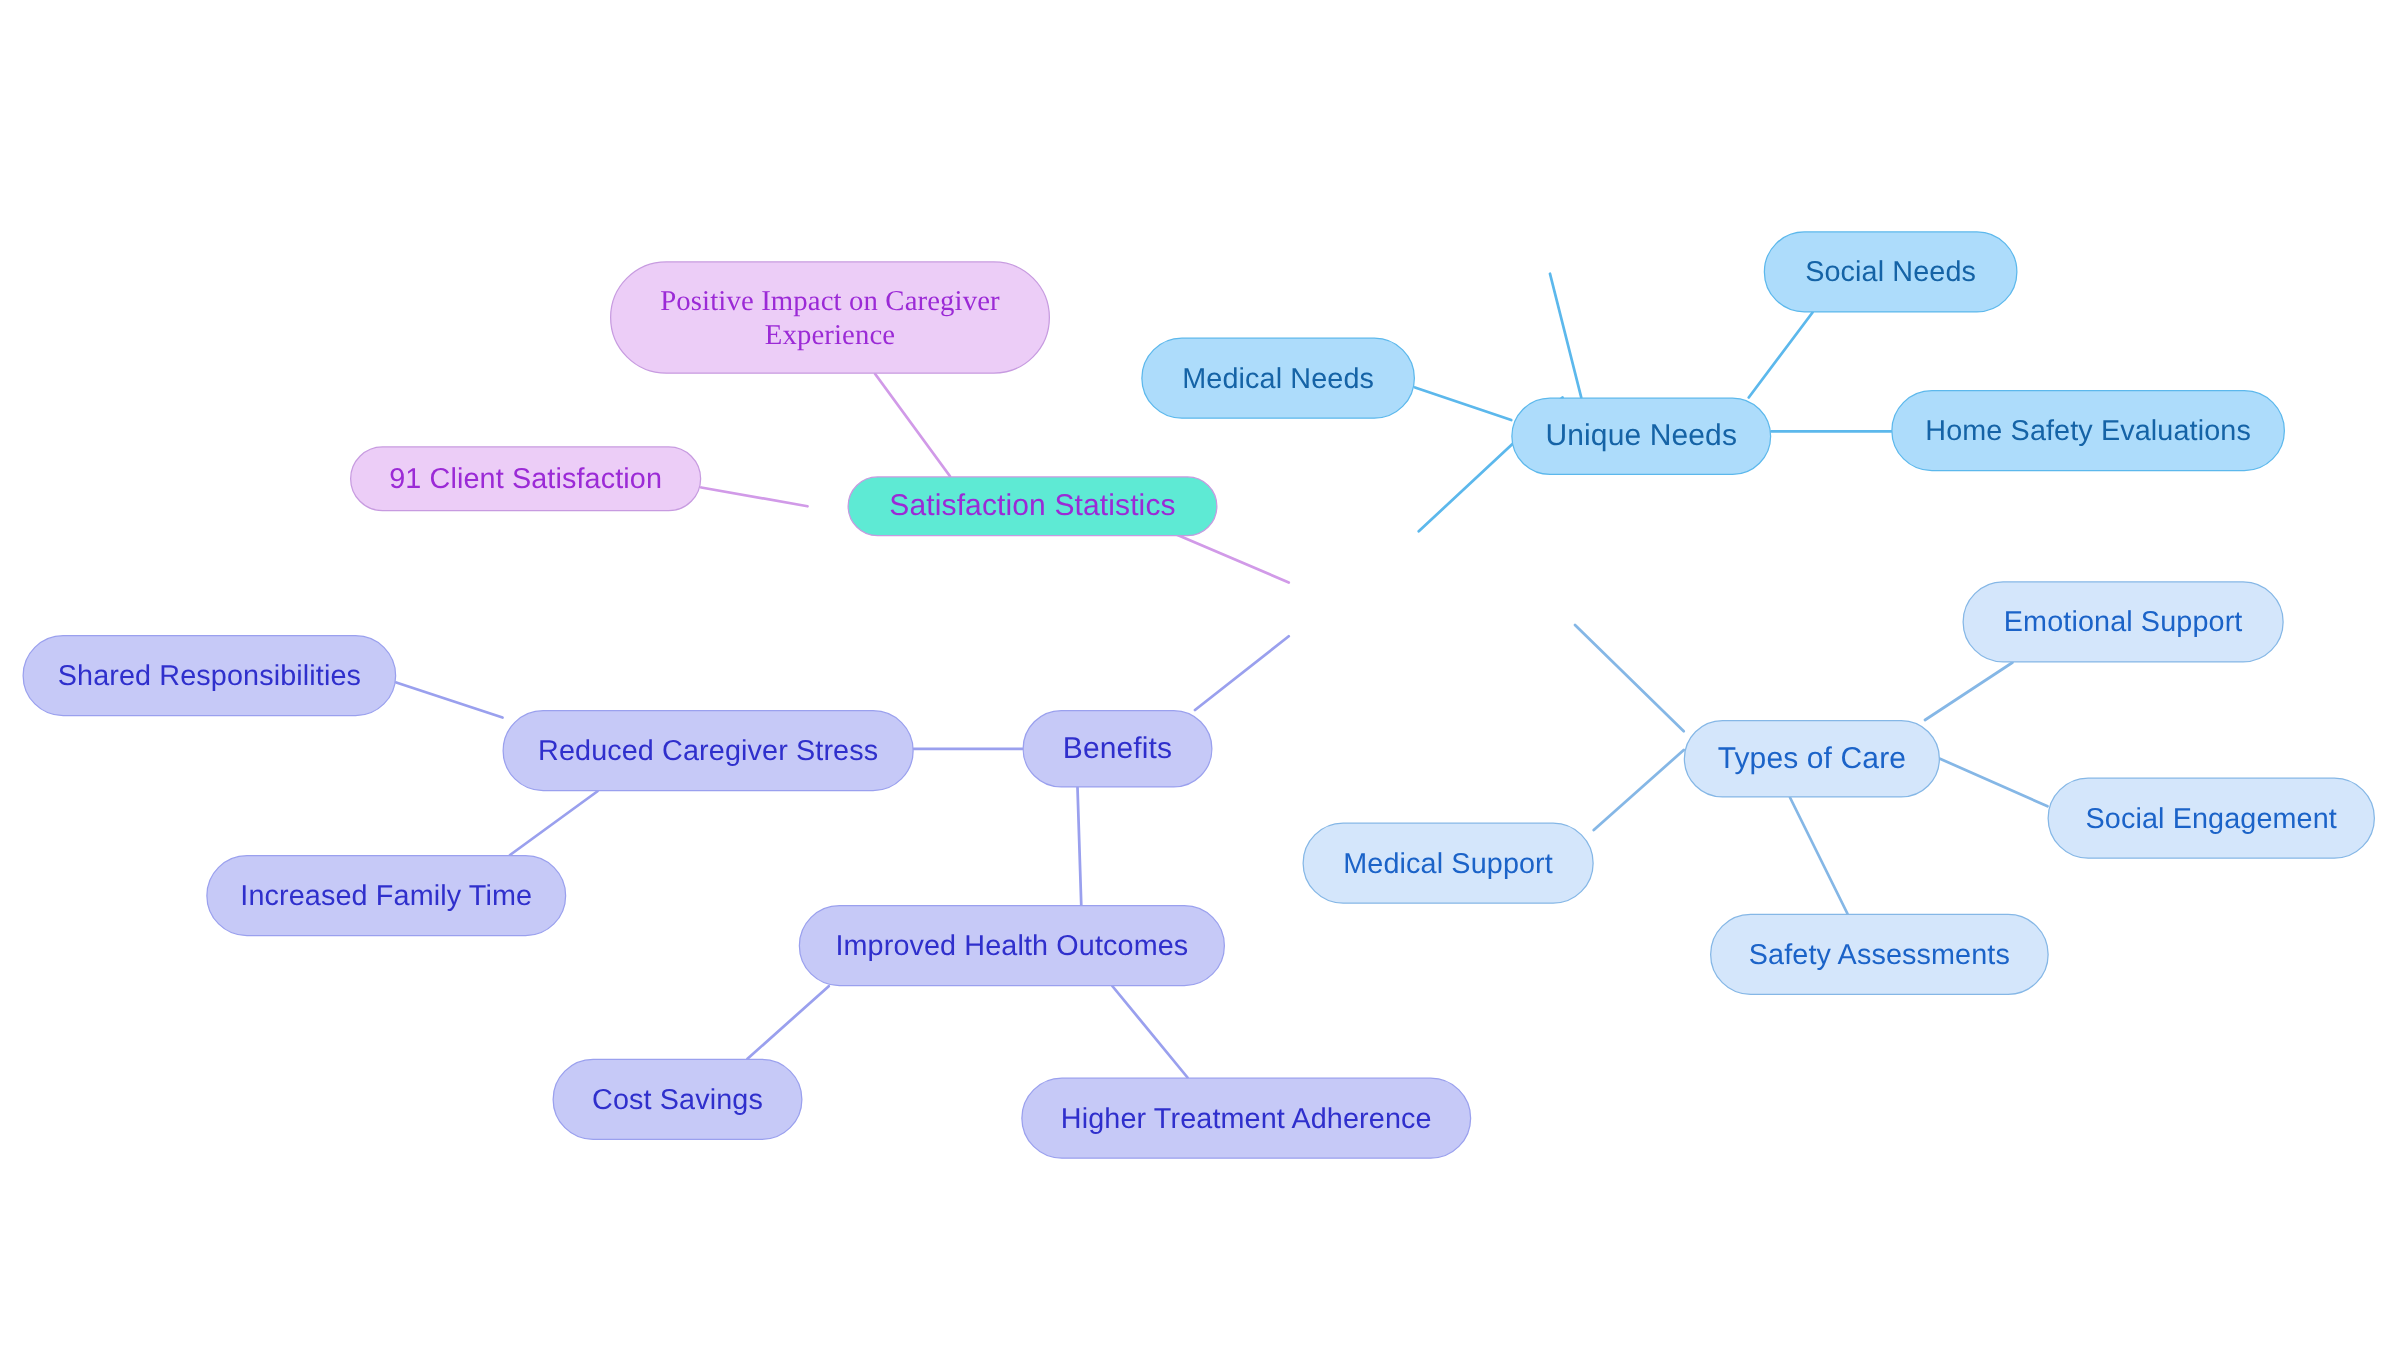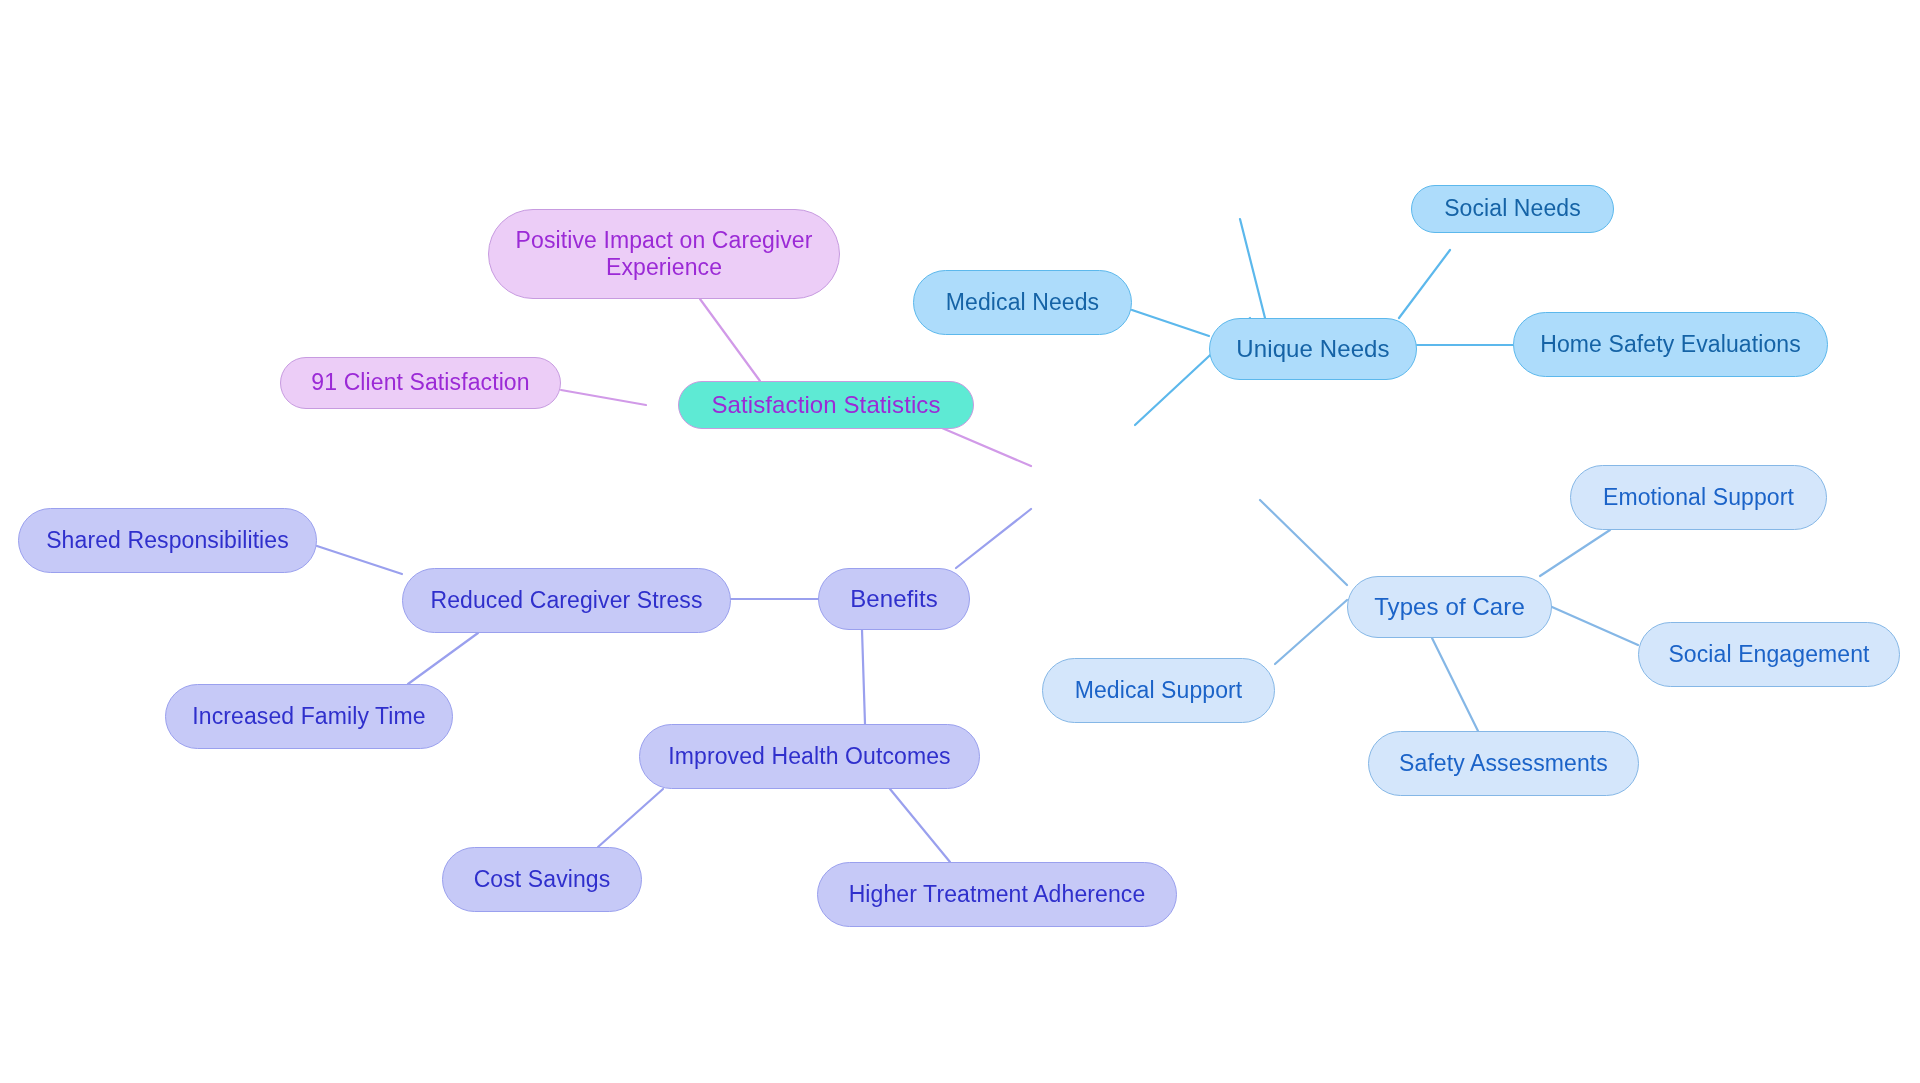--- a/index.html
+++ b/index.html
@@ -45,21 +45,21 @@
   }
   .node.root {
     border-radius: 46px;
     border-width: 0;
     color: #ffffff;
     background: #0f141d;
     font-size: 25px;
   }
   .lvl1 { font-size: 24px; text-align: center; }
   .lvl2 { font-size: 23px; }
-  .lvl2.two-line { font-size: 23px; }
+  .lvl2.two-line { font-size: 23px; font-family: Liberation Serif, serif; }
 </style>
 </head>
 <body>
 
 <div id="canvas">
   <svg id="edges" viewBox="0 0 1920 1083" width="1920" height="1083">
       <line x1="1135" y1="425" x2="1250" y2="318" stroke="#5cb8ec" stroke-width="2.2" stroke-linecap="round"></line>
       <line x1="1265" y1="318" x2="1240" y2="219" stroke="#5cb8ec" stroke-width="2.2" stroke-linecap="round"></line>
       <line x1="1399" y1="318" x2="1450" y2="250" stroke="#5cb8ec" stroke-width="2.2" stroke-linecap="round"></line>
       <line x1="1209" y1="336" x2="1132" y2="310" stroke="#5cb8ec" stroke-width="2.2" stroke-linecap="round"></line>
@@ -74,21 +74,21 @@
       <line x1="402" y1="574" x2="317" y2="546" stroke="#9aa0ee" stroke-width="2.2" stroke-linecap="round"></line>
       <line x1="478" y1="633" x2="408" y2="684" stroke="#9aa0ee" stroke-width="2.2" stroke-linecap="round"></line>
       <line x1="862" y1="630" x2="865" y2="724" stroke="#9aa0ee" stroke-width="2.2" stroke-linecap="round"></line>
       <line x1="663" y1="789" x2="598" y2="847" stroke="#9aa0ee" stroke-width="2.2" stroke-linecap="round"></line>
       <line x1="890" y1="789" x2="950" y2="862" stroke="#9aa0ee" stroke-width="2.2" stroke-linecap="round"></line>
       <line x1="1031" y1="466" x2="942" y2="428" stroke="#d19ae8" stroke-width="2.2" stroke-linecap="round"></line>
       <line x1="760" y1="381" x2="700" y2="299" stroke="#d19ae8" stroke-width="2.2" stroke-linecap="round"></line>
       <line x1="646" y1="405" x2="561" y2="390" stroke="#d19ae8" stroke-width="2.2" stroke-linecap="round"></line>
     </svg>
     <div class="node lvl1" style="left: 1209px; top: 318px; width: 208px; height: 62px; background: rgb(173, 220, 251); border-color: rgb(92, 184, 236); color: rgb(21, 99, 166);"><span>Unique Needs</span></div>
-    <div class="node lvl2" style="left: 1411px; top: 185px; width: 203px; height: 48px; background: rgb(173, 220, 251); border-color: rgb(92, 184, 236); color: rgb(21, 99, 166);"><span>Social Needs</span></div>
+    <div class="node lvl2" style="left: 1411px; top: 185px; width: 203px; height: 65px; background: rgb(173, 220, 251); border-color: rgb(92, 184, 236); color: rgb(21, 99, 166);"><span>Social Needs</span></div>
     <div class="node lvl2" style="left: 913px; top: 270px; width: 219px; height: 65px; background: rgb(173, 220, 251); border-color: rgb(92, 184, 236); color: rgb(21, 99, 166);"><span>Medical Needs</span></div>
     <div class="node lvl2" style="left: 1513px; top: 312px; width: 315px; height: 65px; background: rgb(173, 220, 251); border-color: rgb(92, 184, 236); color: rgb(21, 99, 166);"><span>Home Safety Evaluations</span></div>
     <div class="node lvl1" style="left: 1347px; top: 576px; width: 205px; height: 62px; background: rgb(212, 230, 251); border-color: rgb(133, 183, 230); color: rgb(27, 99, 200);"><span>Types of Care</span></div>
     <div class="node lvl2" style="left: 1570px; top: 465px; width: 257px; height: 65px; background: rgb(212, 230, 251); border-color: rgb(133, 183, 230); color: rgb(27, 99, 200);"><span>Emotional Support</span></div>
     <div class="node lvl2" style="left: 1638px; top: 622px; width: 262px; height: 65px; background: rgb(212, 230, 251); border-color: rgb(133, 183, 230); color: rgb(27, 99, 200);"><span>Social Engagement</span></div>
     <div class="node lvl2" style="left: 1042px; top: 658px; width: 233px; height: 65px; background: rgb(212, 230, 251); border-color: rgb(133, 183, 230); color: rgb(27, 99, 200);"><span>Medical Support</span></div>
     <div class="node lvl2" style="left: 1368px; top: 731px; width: 271px; height: 65px; background: rgb(212, 230, 251); border-color: rgb(133, 183, 230); color: rgb(27, 99, 200);"><span>Safety Assessments</span></div>
     <div class="node lvl1" style="left: 818px; top: 568px; width: 152px; height: 62px; background: rgb(198, 201, 247); border-color: rgb(154, 160, 238); color: rgb(47, 47, 204);"><span>Benefits</span></div>
     <div class="node lvl2" style="left: 18px; top: 508px; width: 299px; height: 65px; background: rgb(198, 201, 247); border-color: rgb(154, 160, 238); color: rgb(47, 47, 204);"><span>Shared Responsibilities</span></div>
     <div class="node lvl2" style="left: 402px; top: 568px; width: 329px; height: 65px; background: rgb(198, 201, 247); border-color: rgb(154, 160, 238); color: rgb(47, 47, 204);"><span>Reduced Caregiver Stress</span></div>

